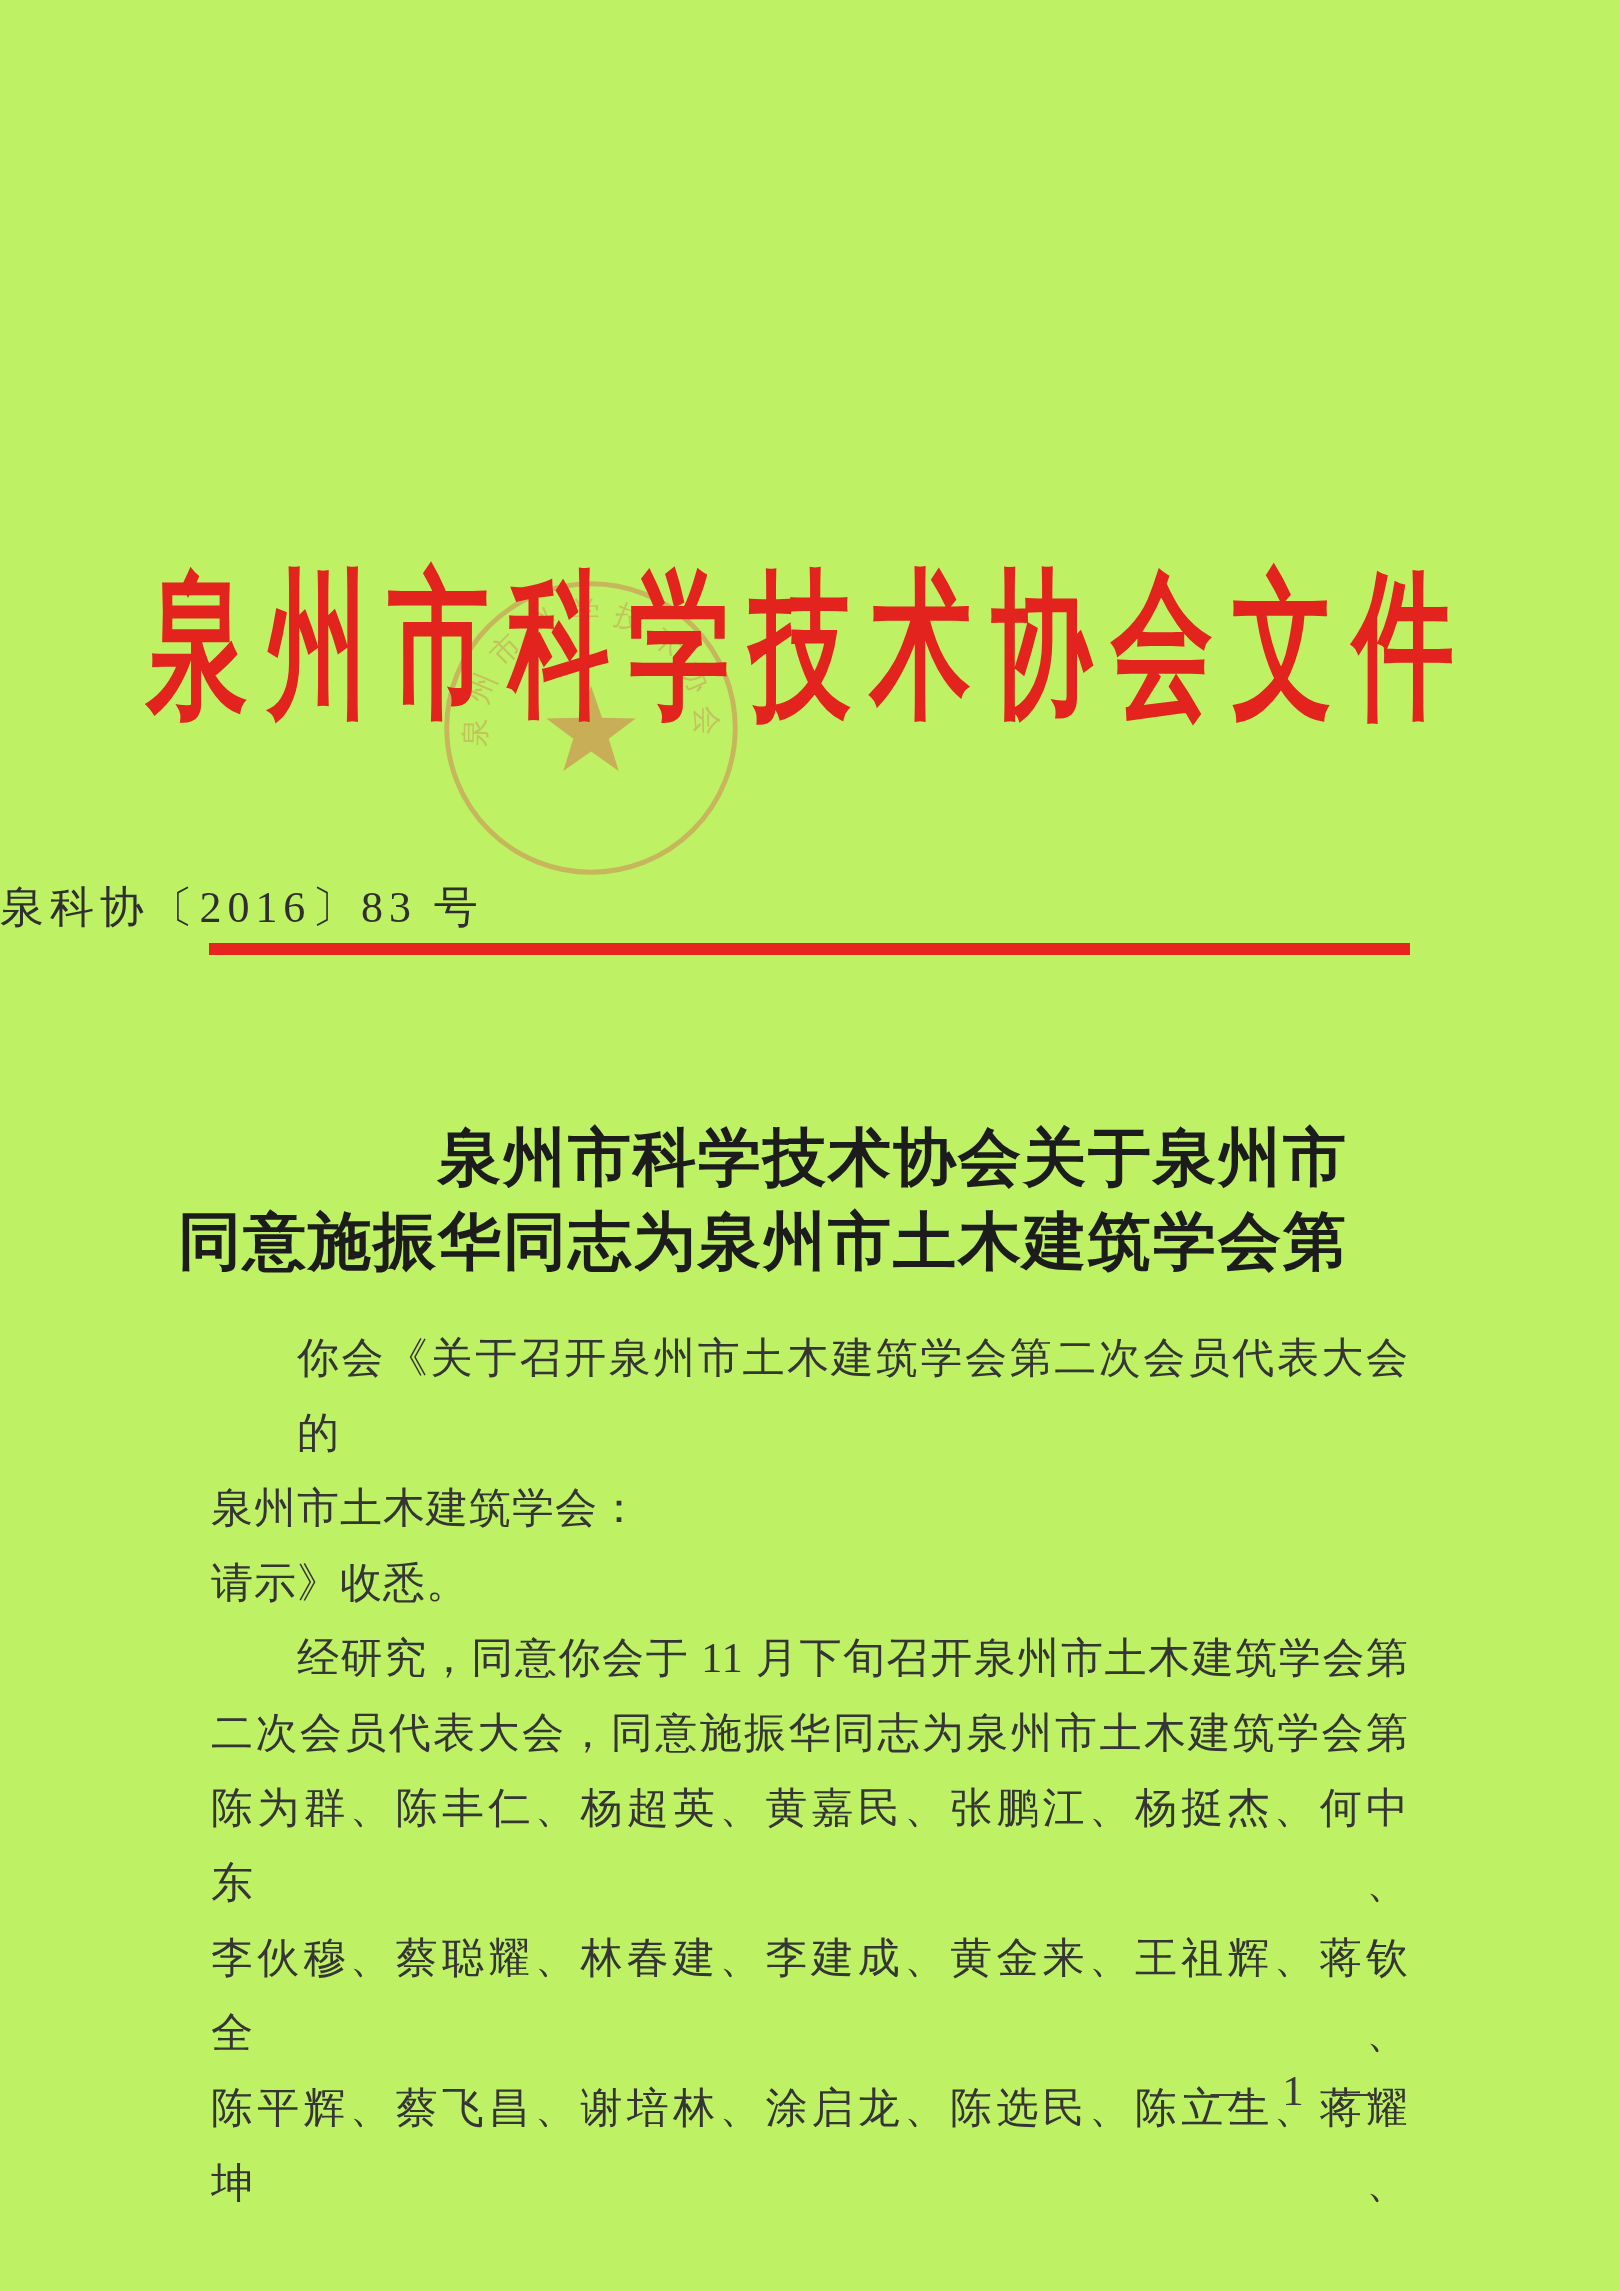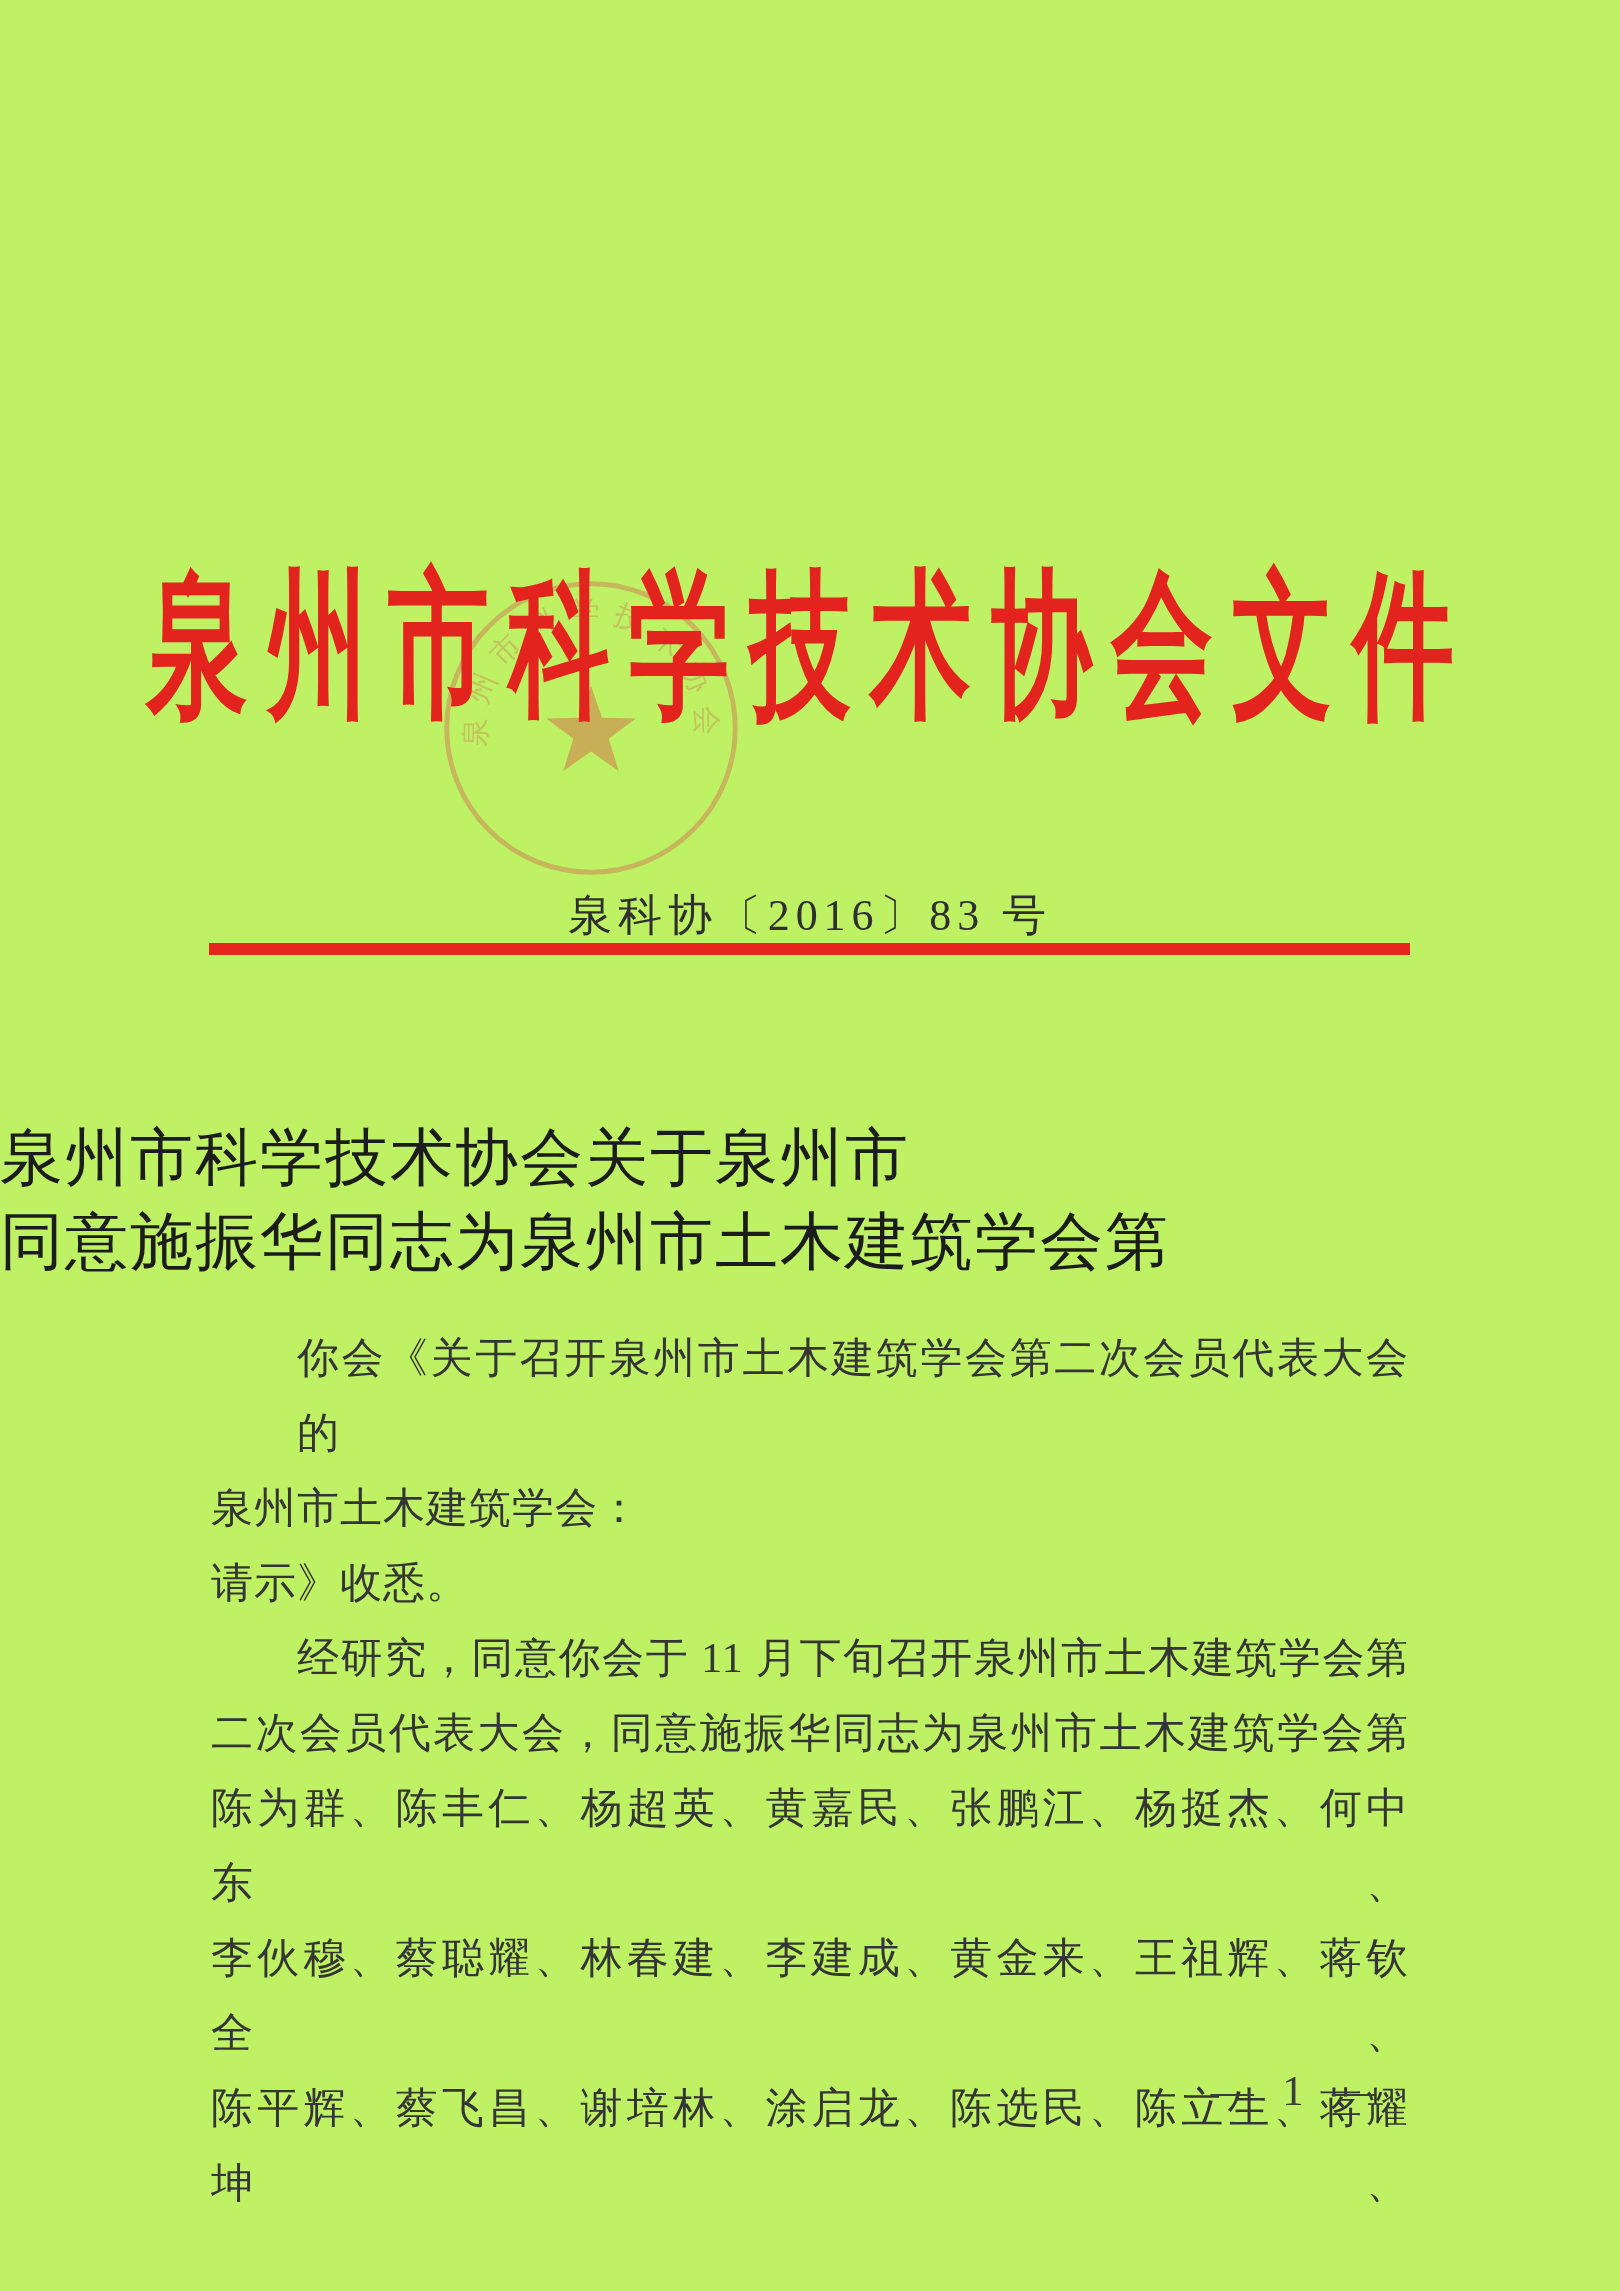--- a/index.html
+++ b/index.html
@@ -22,33 +22,32 @@
     white-space:nowrap;
     z-index:3;
   }
   
   .seal{
     position:absolute;left:434px;top:571px;width:314px;height:314px;
     z-index:2;
   }
   .doc-number{
     position:absolute;top:880px;left:0;width:1620px;
-    text-align:center;
+    text-align:left;
     font-size:44px;line-height:55px;color:#2f2f2f;
     letter-spacing:5.9px;
     z-index:4;
-    margin-top:8px;
   }
   .red-rule{
     position:absolute;left:209px;top:943px;width:1201px;height:11.8px;
     z-index:4;
   }
   .doc-title{
     position:absolute;top:1116px;left:0;width:1348px;
-    text-align:left;font-weight:normal;color:#1c1c1c;
+    text-align:right;font-weight:bold;color:#1c1c1c;
     font-size:63px;line-height:84px;letter-spacing:2px;
   }
   .body-text{
     position:absolute;left:211px;top:1321px;width:1198px;
     font-size:42px;line-height:75px;color:#353535;
     letter-spacing:1px;
   }
   .bline{width:1198px;box-sizing:border-box;white-space:nowrap;}
   .bline.just{
     white-space:normal;

